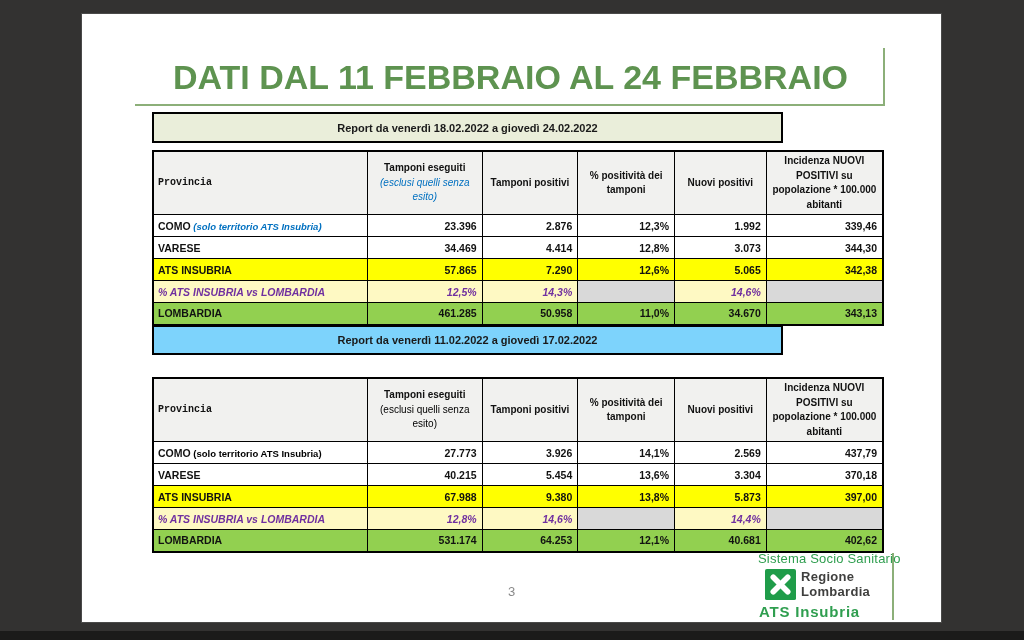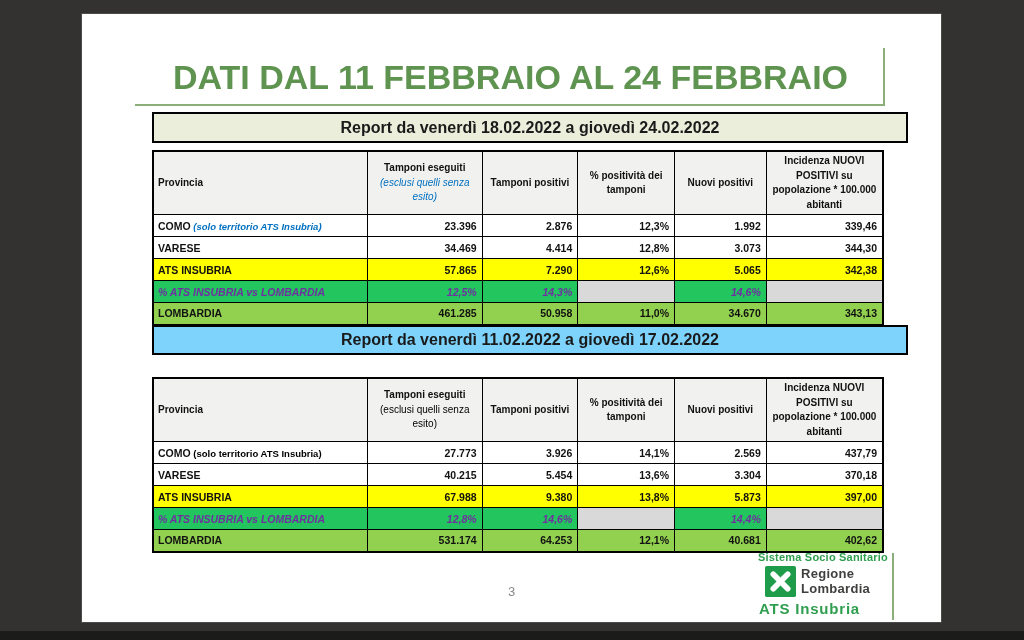--- a/index.html
+++ b/index.html
@@ -11,56 +11,56 @@
            background:#ffffff; box-shadow:0 0 0 1px #4a4a49;padding-left:21px; }
 
   
   .title { position:absolute; left:54px; right:56px; top:44px; height:44px;
            text-align:center; font-size:34px; font-weight:800; letter-spacing:0px;
            color:#5e9350; white-space:nowrap; }
   .title-underline { position:absolute; left:53px; top:90px; width:749px; height:2px; background:#8caf79; }
   .title-vline { position:absolute; left:801px; top:34px; width:2px; height:58px; background:#8caf79; }
 
   
-  .banner { position:absolute; left:70px; width:756px; border:2px solid #000;
+  .banner { position:absolute; left:70px; width:631px; border:2px solid #000;
             display:flex; align-items:center; justify-content:center;
-            font-size:16px; font-weight:700; color:#1a1a1a; }
+            font-size:11px; font-weight:700; color:#1a1a1a; }
   .banner-1 { top:98px; height:31px; background:#eaeeda; }
   .banner-2 { top:311px; height:30px; background:#7dd3fc; }
 
   
   .table-wrap { position:absolute; left:70px; width:732px; }
   .table-1 { top:136px; }
   .table-2 { top:363px; }
   table.data-table { border-collapse:collapse; table-layout:fixed; width:732px;
                      border:2px solid #000; background:#fff; }
   table.data-table th, table.data-table td { border:1px solid #000; overflow:hidden; }
   tr.hdr th { background:#f1f1ef; font-size:10px; font-weight:700; color:#111;
               text-align:center; vertical-align:middle; line-height:1.45; padding:2px 4px; }
-  tr.hdr th.th-prov { text-align:left; padding-left:4px; }
+  tr.hdr th.th-prov { text-align:left; padding-left:4px;font-family:Liberation Mono, monospace; }
   .th-note { font-size:10px; font-weight:400; }
   .note-blue { color:#0070c0; font-style:italic; }
   .note-plain { color:#000; font-style:normal; }
   tbody tr { height:22px;margin-left:32px; }
   tbody td { font-size:10.5px; font-weight:600; color:#111; vertical-align:middle; }
   td.lbl { text-align:left; padding-left:4px; white-space:nowrap; }
   td.num { text-align:right; padding-right:5px; }
   tr.row-white td { background:#ffffff; }
   tr.row-yellow td { background:#ffff00; font-weight:700; }
-  tr.row-pale td { background:#22c55e; color:#7030a0; font-style:italic; font-weight:700; }
+  tr.row-pale td { background:#fef9c3; color:#7030a0; font-style:italic; font-weight:700; }
   tr.row-pale td.gray { background:#d9d9d9; }
   tr.row-green td { background:#92d050; font-weight:700; }
   td .cell-note { font-size:9.5px; }
 
   
   .page-number { position:absolute; left:0; right:0; top:570px; text-align:center;
                  font-size:13px; color:#8a8a8a; }
   .footer-vline { position:absolute; left:810px; top:539px; width:2px; height:67px; background:#8caf79; }
   .logo-block { position:absolute; left:676px; top:537px; width:128px; height:68px; }
-  .sistema { font-size:11px; font-weight:700; color:#2f9e4f; letter-spacing:0.2px;
+  .sistema { font-size:13px; font-weight:400; color:#2f9e4f; letter-spacing:0.2px;
              text-align:right; white-space:nowrap; }
   .logo-row { display:flex; align-items:center; margin-top:3px; margin-left:7px; }
   .logo-square { width:31px; height:31px; flex:0 0 31px; }
   .regione-text { margin-left:5px; font-size:13px; font-weight:700; color:#3f3f3e;
                   line-height:1.08; letter-spacing:0.3px; }
   .ats-label { margin-top:3px; margin-left:1px; font-size:15px; font-weight:700;
                color:#2f9e4f; letter-spacing:0.8px; white-space:nowrap; }
 </style>
 </head>
 <body>

